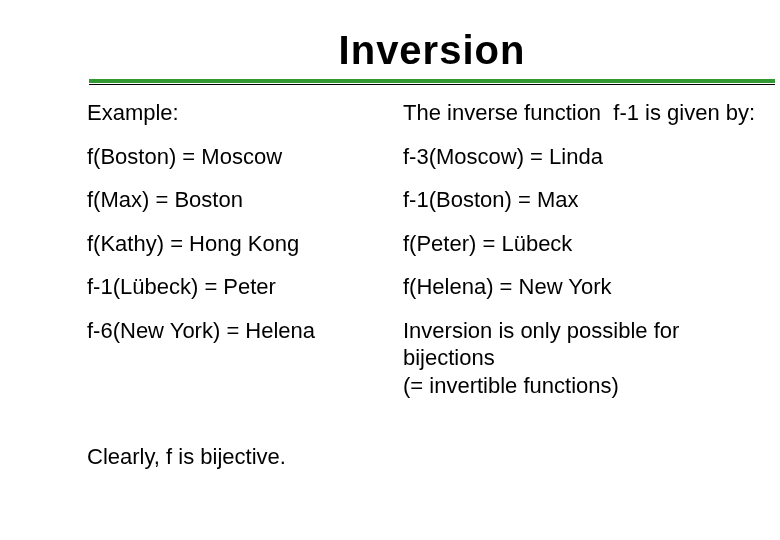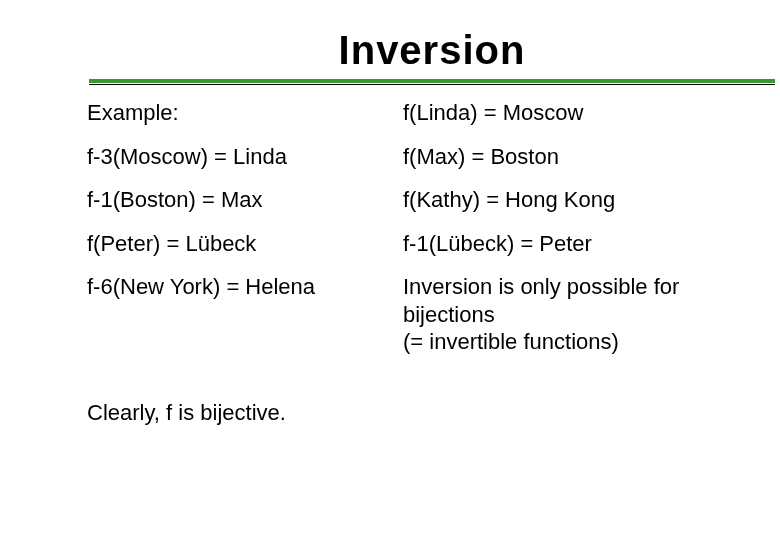--- a/index.html
+++ b/index.html
@@ -59,32 +59,34 @@
 
 <div class="slide">
   <div class="title-block">
     <h1 class="title">Inversion</h1>
     <div class="accent-line"></div>
     <div class="thin-line"></div>
   </div>
 
   <div class="content">
     <div>Example:</div>
+    <div>The inverse function  f-1 is given by:</div>
 
-    <div>f(Linda) = Moscow</div>
+    <div>f(Boston) = Moscow</div>
     <div>f-3(Moscow) = Linda</div>
 
     <div>f(Max) = Boston</div>
     <div>f-1(Boston) = Max</div>
 
     <div>f(Kathy) = Hong Kong</div>
 
     <div>f(Peter) = Lübeck</div>
     <div>f-1(Lübeck) = Peter</div>
 
+    <div>f(Helena) = New York</div>
     <div>f-6(New York) = Helena</div>
 
     <div>Inversion is only possible for bijections
 (= invertible functions)</div>
     <div>
 Clearly, f is bijective.</div>
   </div>
 </div>
 
 </body></html>

